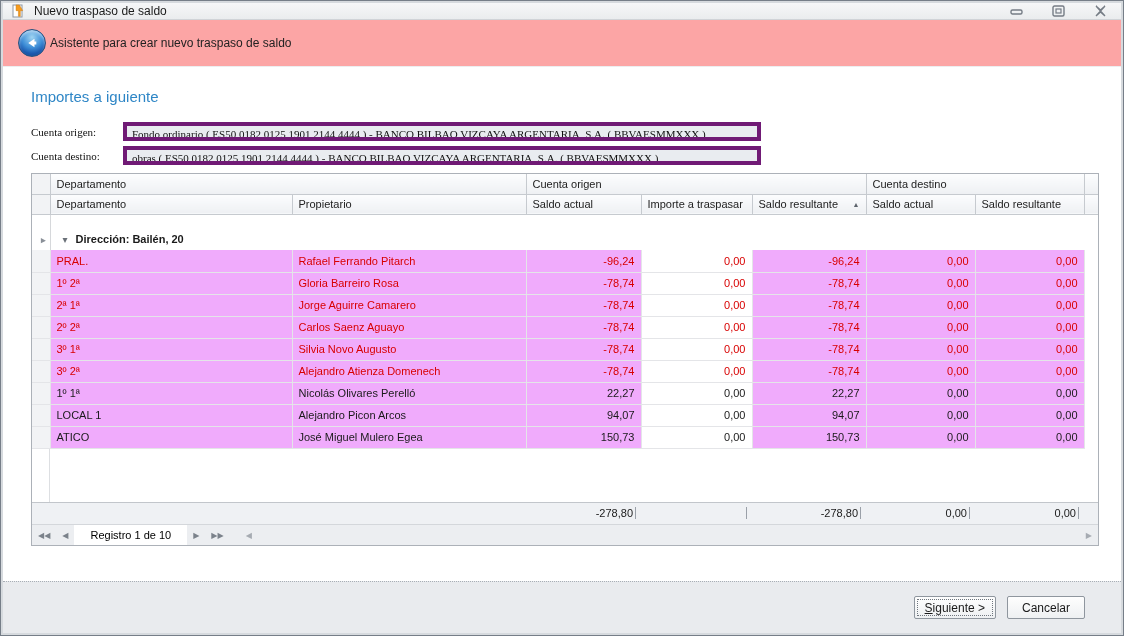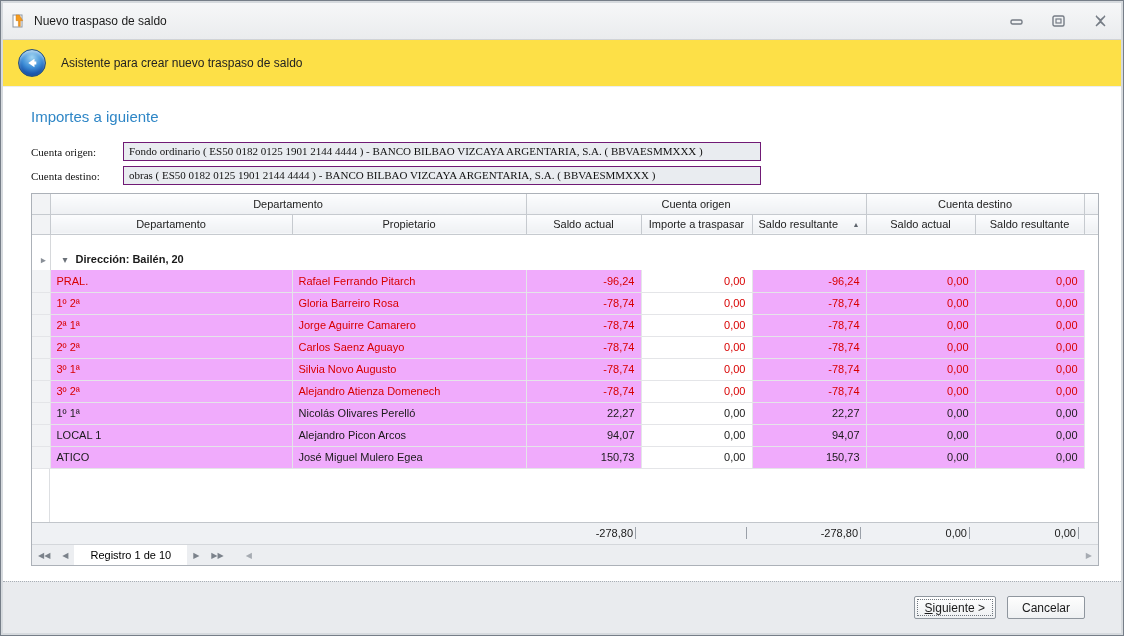--- a/index.html
+++ b/index.html
@@ -3,55 +3,55 @@
 <meta charset="utf-8">
 <style>
   * { box-sizing: border-box; }
   html,body { margin:0; padding:0; background:#fff; }
   body { font-family:"Liberation Sans", sans-serif; }
 
   .window { width:1124px; height:636px; border:1px solid #767e88;
             box-shadow: inset 0 0 0 2px #d6dade; display:flex; flex-direction:column; background:#fff; }
 
   
-  .titlebar { height:37px; background:linear-gradient(#f6f7f8,#eaecee);
+  .titlebar { height:17px; background:linear-gradient(#f6f7f8,#eaecee);
               border-bottom:1px solid #d0d3d7; display:flex; align-items:center;
               padding:0 10px 0 8px; flex:0 0 auto; margin:2px 2px 0 2px; }
   .title-icon { width:16px; height:16px; margin-right:7px; display:inline-flex; }
   .title-text { font-size:12px; color:#1b1b1b; }
   .win-controls { margin-left:auto; display:flex; gap:20px; align-items:center; }
   .win-btn { width:22px; height:14px; display:inline-flex; align-items:center; justify-content:center; cursor:default; }
 
   
-  .wizard-header { height:47px; background:#fde047; display:flex; align-items:center;
-                   gap:15px; padding-left:15px; flex:0 0 auto; margin:0 2px;
+  .wizard-header { height:47px; background:#fca5a5; display:flex; align-items:center;
+                   gap:4px; padding-left:15px; flex:0 0 auto; margin:0 2px;
                    border-bottom:1px solid #eceef0; }
   .back-circle { width:28px; height:28px; border-radius:50%;
                  background: radial-gradient(circle at 50% 28%, #9fd4f2 0%, #3f8fd8 45%, #1d5bb0 70%, #123f86 100%);
                  border:1px solid #27527f; display:inline-flex; align-items:center; justify-content:center;
                  box-shadow: inset 0 2px 3px rgba(255,255,255,.55); }
   .wizard-title { font-size:12px; color:#222; }
 
   
   .content { flex:1 1 auto; padding-left:28px; background:#fff; margin:0 2px; overflow:hidden; }
   .section-title { margin:21px 0 17px 0; font-size:15px; font-weight:400; color:#2e86c6; }
 
   .form-row { display:flex; align-items:center; margin-bottom:5px; font-size:11px; color:#111;font-family:Liberation Serif, serif; }
   .form-row label { width:92px; flex:0 0 auto; }
   .field { width:638px; height:19px; line-height:17px; background:#e9ecf0;
-           border:1px solid #701a75; padding:0 5px; font-size:11px;
+           border:4px solid #701a75; padding:0 5px; font-size:11px;
            white-space:nowrap; overflow:hidden; color:#111; }
 
   
   .grid { width:1068px; height:373px; border:1px solid #acb1b8; margin-top:8px;
           display:flex; flex-direction:column; font-size:11px; background:#fff; }
   table { border-collapse:collapse; table-layout:fixed; width:100%; }
   th, td { overflow:hidden; white-space:nowrap; }
   th { background:linear-gradient(#fcfdfe,#eef0f3); border-right:1px solid #c6cacf;
-       border-bottom:1px solid #c6cacf; font-weight:400; text-align:center;
+       border-bottom:1px solid #c6cacf; font-weight:400; text-align:left;
        padding:2px 6px; height:20px; color:#222; font-size:11px; }
   th.band-gutter, td.gutter { background:#f2f3f5; border-right:1px solid #c6cacf; }
   td.gutter { border-right:1px solid #d6d8db; border-bottom:none; }
   .sort-wrap { display:flex; justify-content:space-between; align-items:center; }
   .sort-icon { font-size:7px; color:#5d646c; margin-left:4px; }
   th.filler-h { border-right:none; }
 
   tr.spacer-row td { height:14px; background:#fff; border-bottom:none; }
   tr.group-row td { height:22px; background:#fff; border-bottom:none; font-weight:bold; color:#1a1a1a; padding:2px 6px; }
   .group-chevron { font-weight:normal; color:#6a7078; margin:0 8px 0 6px; font-size:10px; }

